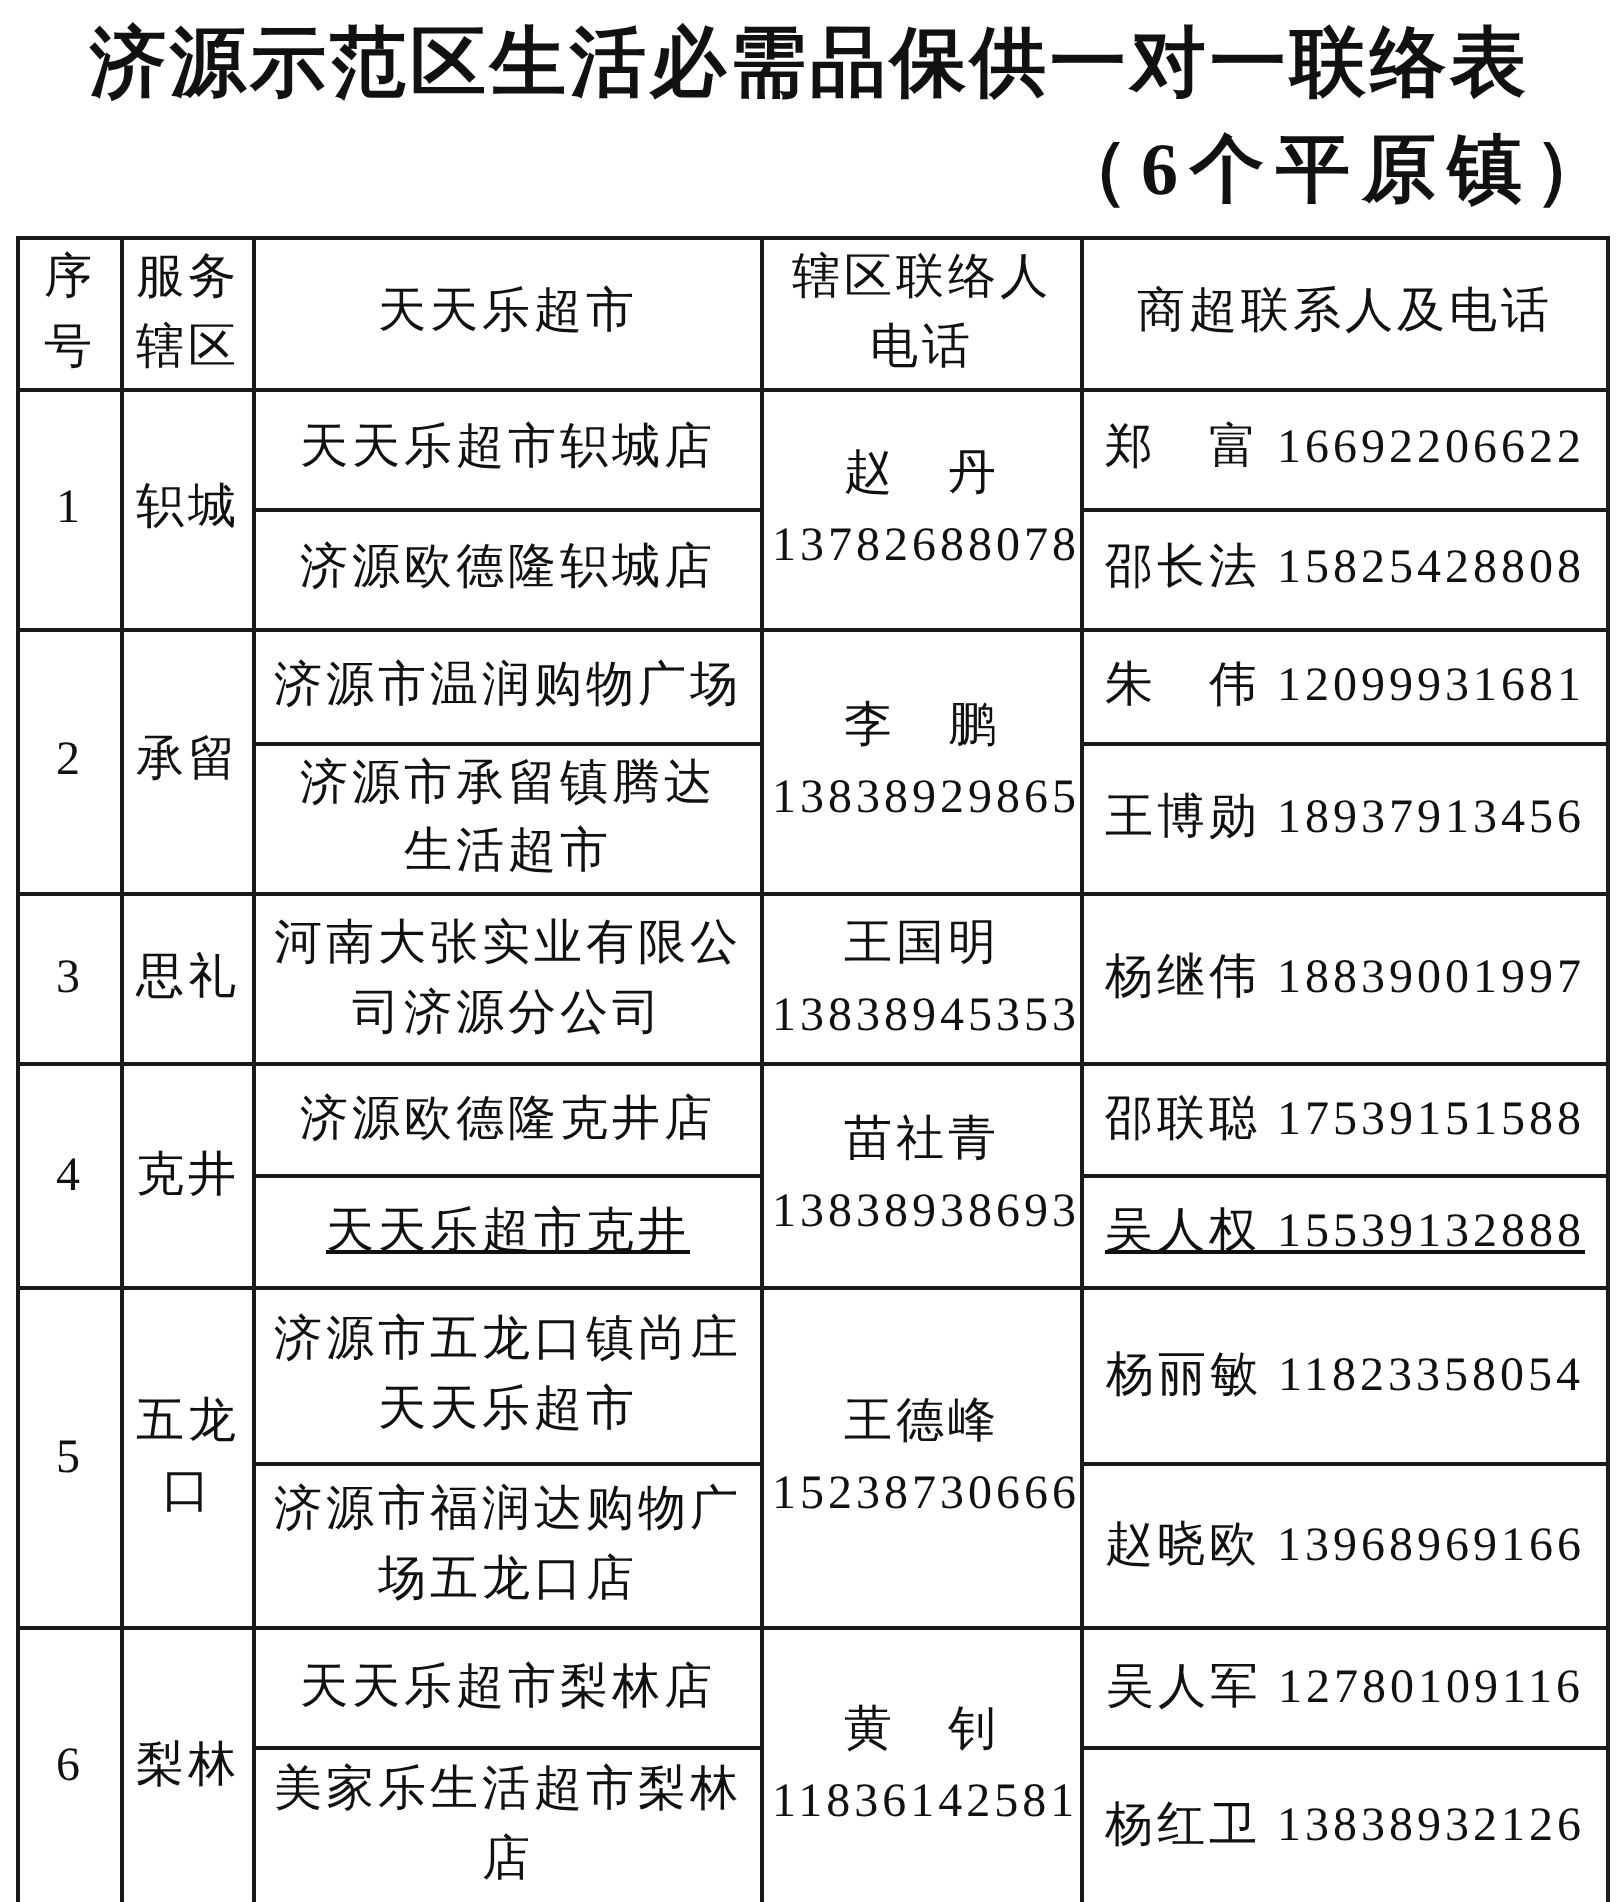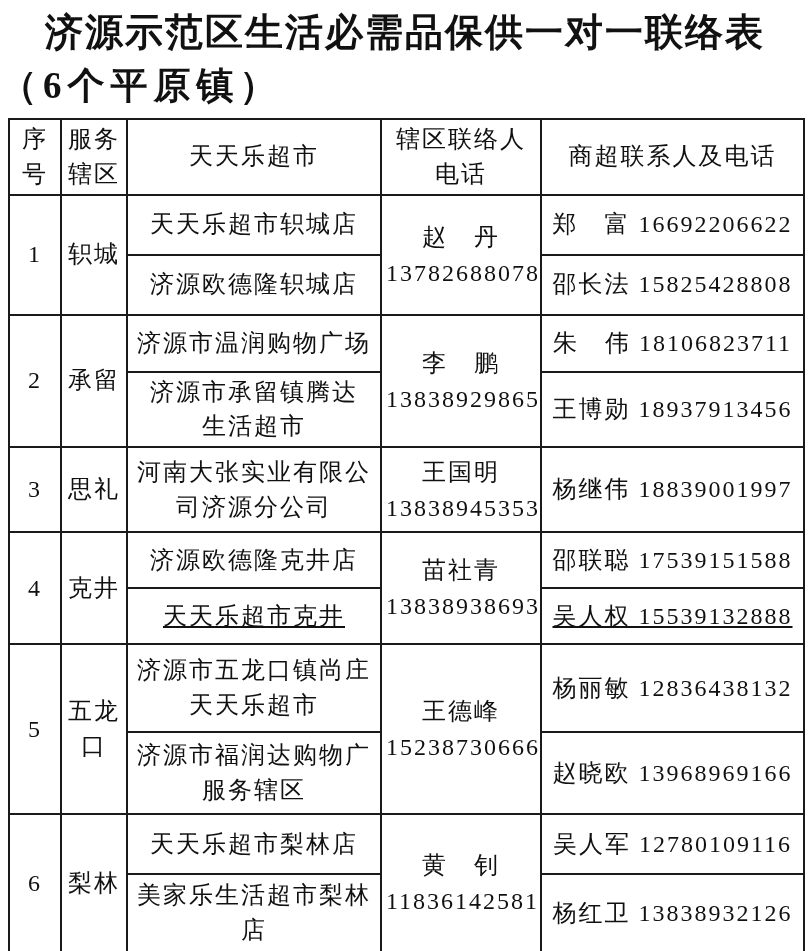--- a/index.html
+++ b/index.html
@@ -18,21 +18,21 @@
     margin: 0;
     text-align: center;
     font-size: 38px;
     font-weight: bold;
     letter-spacing: 2px;
     line-height: 52px;
     white-space: nowrap;
   }
   .title-line2 {
     margin: 2px 0 6px 0;
-    text-align: left;
+    text-align: right;
     font-size: 37px;
     font-weight: bold;
     letter-spacing: 6px;
     line-height: 52px;
   }
   table.contact-table {
     border-collapse: collapse;
     table-layout: fixed;
     margin-left: 8px;
     width: 795px;
@@ -107,21 +107,21 @@
           <td class="cell-contact">邵长法 15825428808</td>
         </tr>
         <tr style="height: 57px;">
           <td rowspan="2" class="cell-no">2</td>
           <td rowspan="2" class="cell-district">承留</td>
           <td class="cell-store">济源市温润购物广场</td>
           <td rowspan="2" class="cell-liaison">
             <span class="liaison-name">李　鹏</span>
             <span class="liaison-phone">13838929865</span>
           </td>
-          <td class="cell-contact">朱　伟 18106823711</td>
+          <td class="cell-contact">朱　伟 12099931681</td>
         </tr>
         <tr style="height: 74px; margin-top: 13px;">
           <td class="cell-store">济源市承留镇腾达
 生活超市</td>
           <td class="cell-contact">王博勋 18937913456</td>
         </tr>
         <tr style="height: 85px;">
           <td rowspan="1" class="cell-no">3</td>
           <td rowspan="1" class="cell-district">思礼</td>
           <td class="cell-store">河南大张实业有限公
@@ -148,25 +148,25 @@
         </tr>
         <tr style="height: 88px;">
           <td rowspan="2" class="cell-no">5</td>
           <td rowspan="2" class="cell-district">五龙口</td>
           <td class="cell-store">济源市五龙口镇尚庄
 天天乐超市</td>
           <td rowspan="2" class="cell-liaison">
             <span class="liaison-name">王德峰</span>
             <span class="liaison-phone">15238730666</span>
           </td>
-          <td class="cell-contact">杨丽敏 12836438132</td>
+          <td class="cell-contact">杨丽敏 11823358054</td>
         </tr>
         <tr style="height: 82px;">
           <td class="cell-store">济源市福润达购物广
-服务辖区</td>
+场五龙口店</td>
           <td class="cell-contact">赵晓欧 13968969166</td>
         </tr>
         <tr style="height: 60px;">
           <td rowspan="2" class="cell-no">6</td>
           <td rowspan="2" class="cell-district">梨林</td>
           <td class="cell-store">天天乐超市梨林店</td>
           <td rowspan="2" class="cell-liaison">
             <span class="liaison-name">黄　钊</span>
             <span class="liaison-phone">11836142581</span>
           </td>

